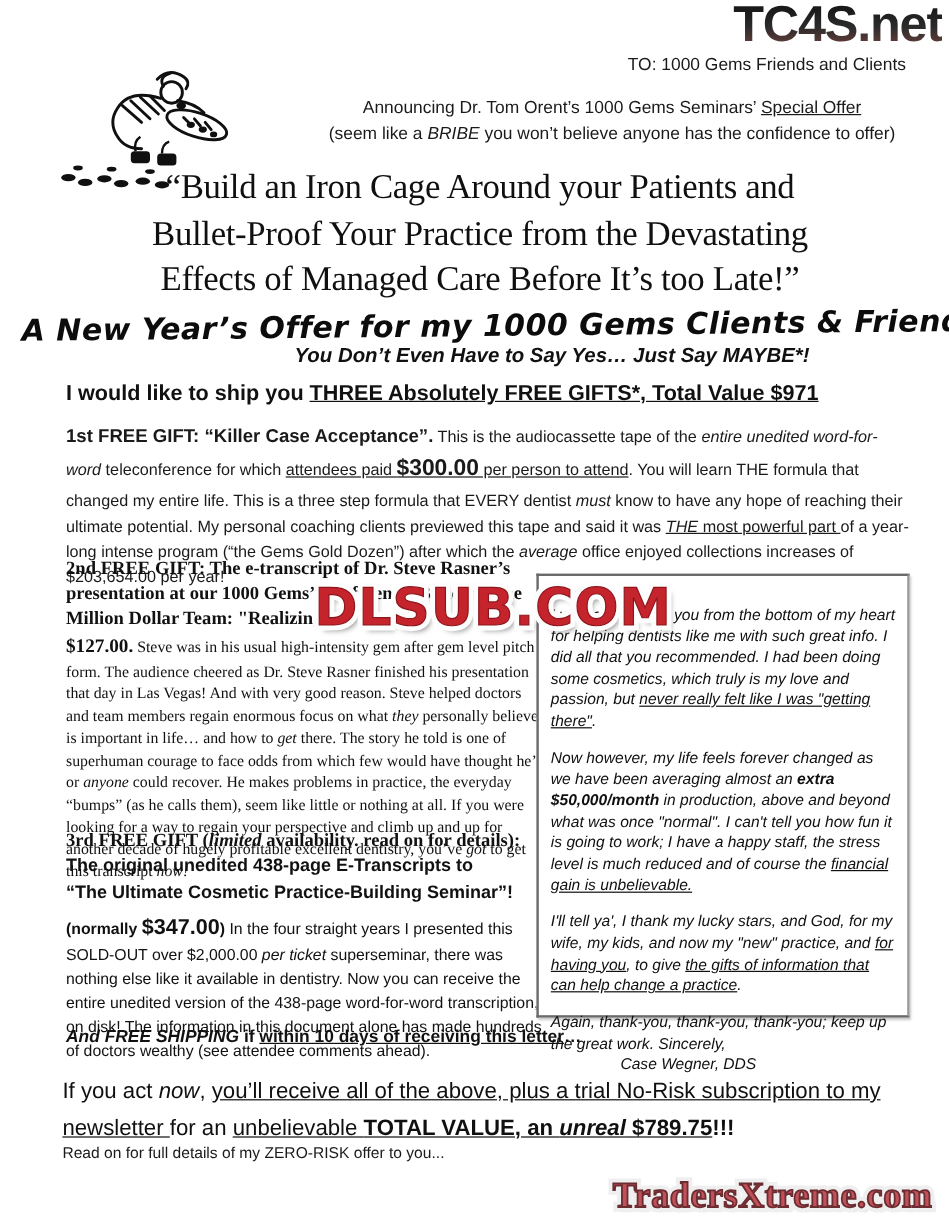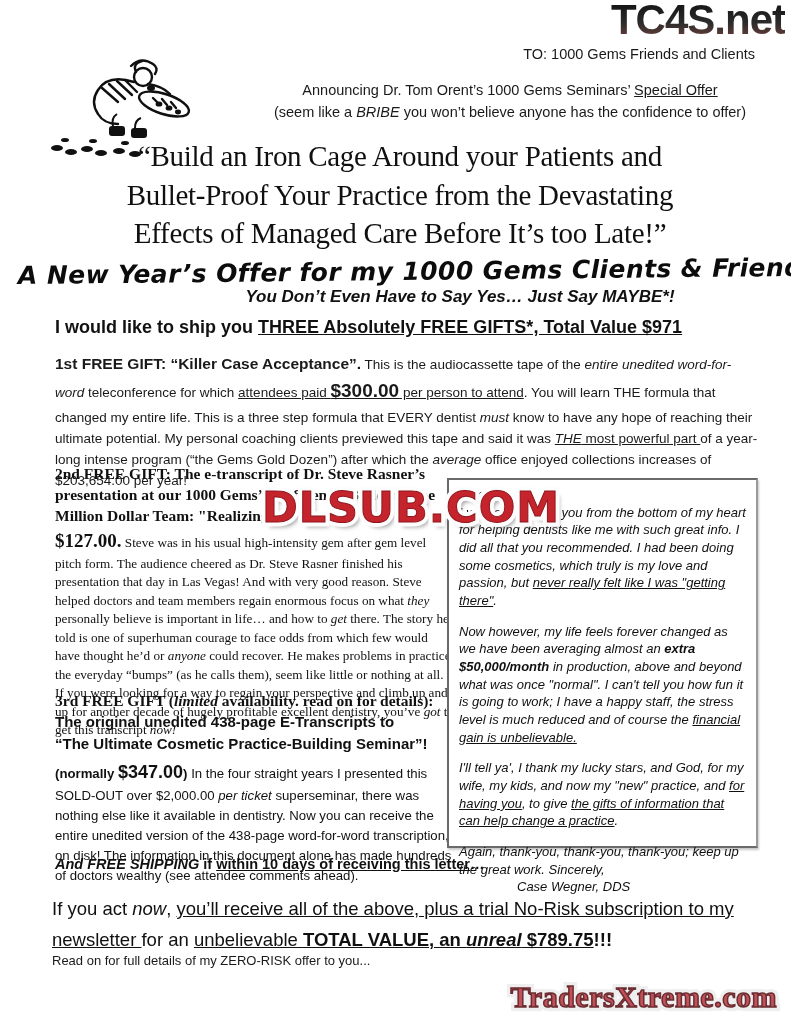--- a/index.html
+++ b/index.html
@@ -23,21 +23,21 @@
                font-weight:bold;font-size:25px;letter-spacing:0.4px;white-space:nowrap;
                transform:rotate(-0.6deg);color:#0c0c0c;}
   
   .ship-heading{left:55px;top:317px;width:720px;font-size:18px;font-weight:bold;}
   .gift1{left:55px;top:352px;width:703px;font-size:13.5px;line-height:1.58;color:#1a1a1a;}
   .g1-title{font-weight:bold;font-size:15.5px;}
   .money-big{font-size:19px;font-weight:bold;}
   .gift2{left:55px;top:464px;width:400px;font-family:"Liberation Serif",serif;color:#111;}
   .g2-title{font-weight:bold;font-size:15.5px;line-height:1.34;}
   .g2-body{font-size:13.2px;line-height:1.4;margin-top:2px;}
-  .g2-price{font-size:19px;font-weight:bold;}
+  .g2-price{font-size:16px;font-weight:bold;}
   .gift3{left:55px;top:681px;width:402px;color:#111;margin-top:10px;}
   .g3-t1{font-family:"Liberation Serif",serif;font-weight:bold;font-size:15.5px;line-height:1.3;}
   .g3-t2{font-family:"Liberation Sans",sans-serif;font-weight:bold;font-size:15px;line-height:1.45;}
   .g3-body{font-size:13.2px;line-height:1.52;margin-top:4px;}
   .g3-price{font-size:18px;font-weight:bold;}
   .shipping-line{left:55px;top:856px;font-size:14.5px;font-weight:bold;}
   .closing{left:52px;top:893px;width:705px;font-size:18.5px;line-height:1.68;color:#101010;}
   .readon{left:52px;top:953px;font-size:13px;color:#1a1a1a;}
   
   .letterbox{left:447px;top:478px;width:311px;height:370px;border:2px solid #6a6a6a;border-right-color:#9a9a9a;

